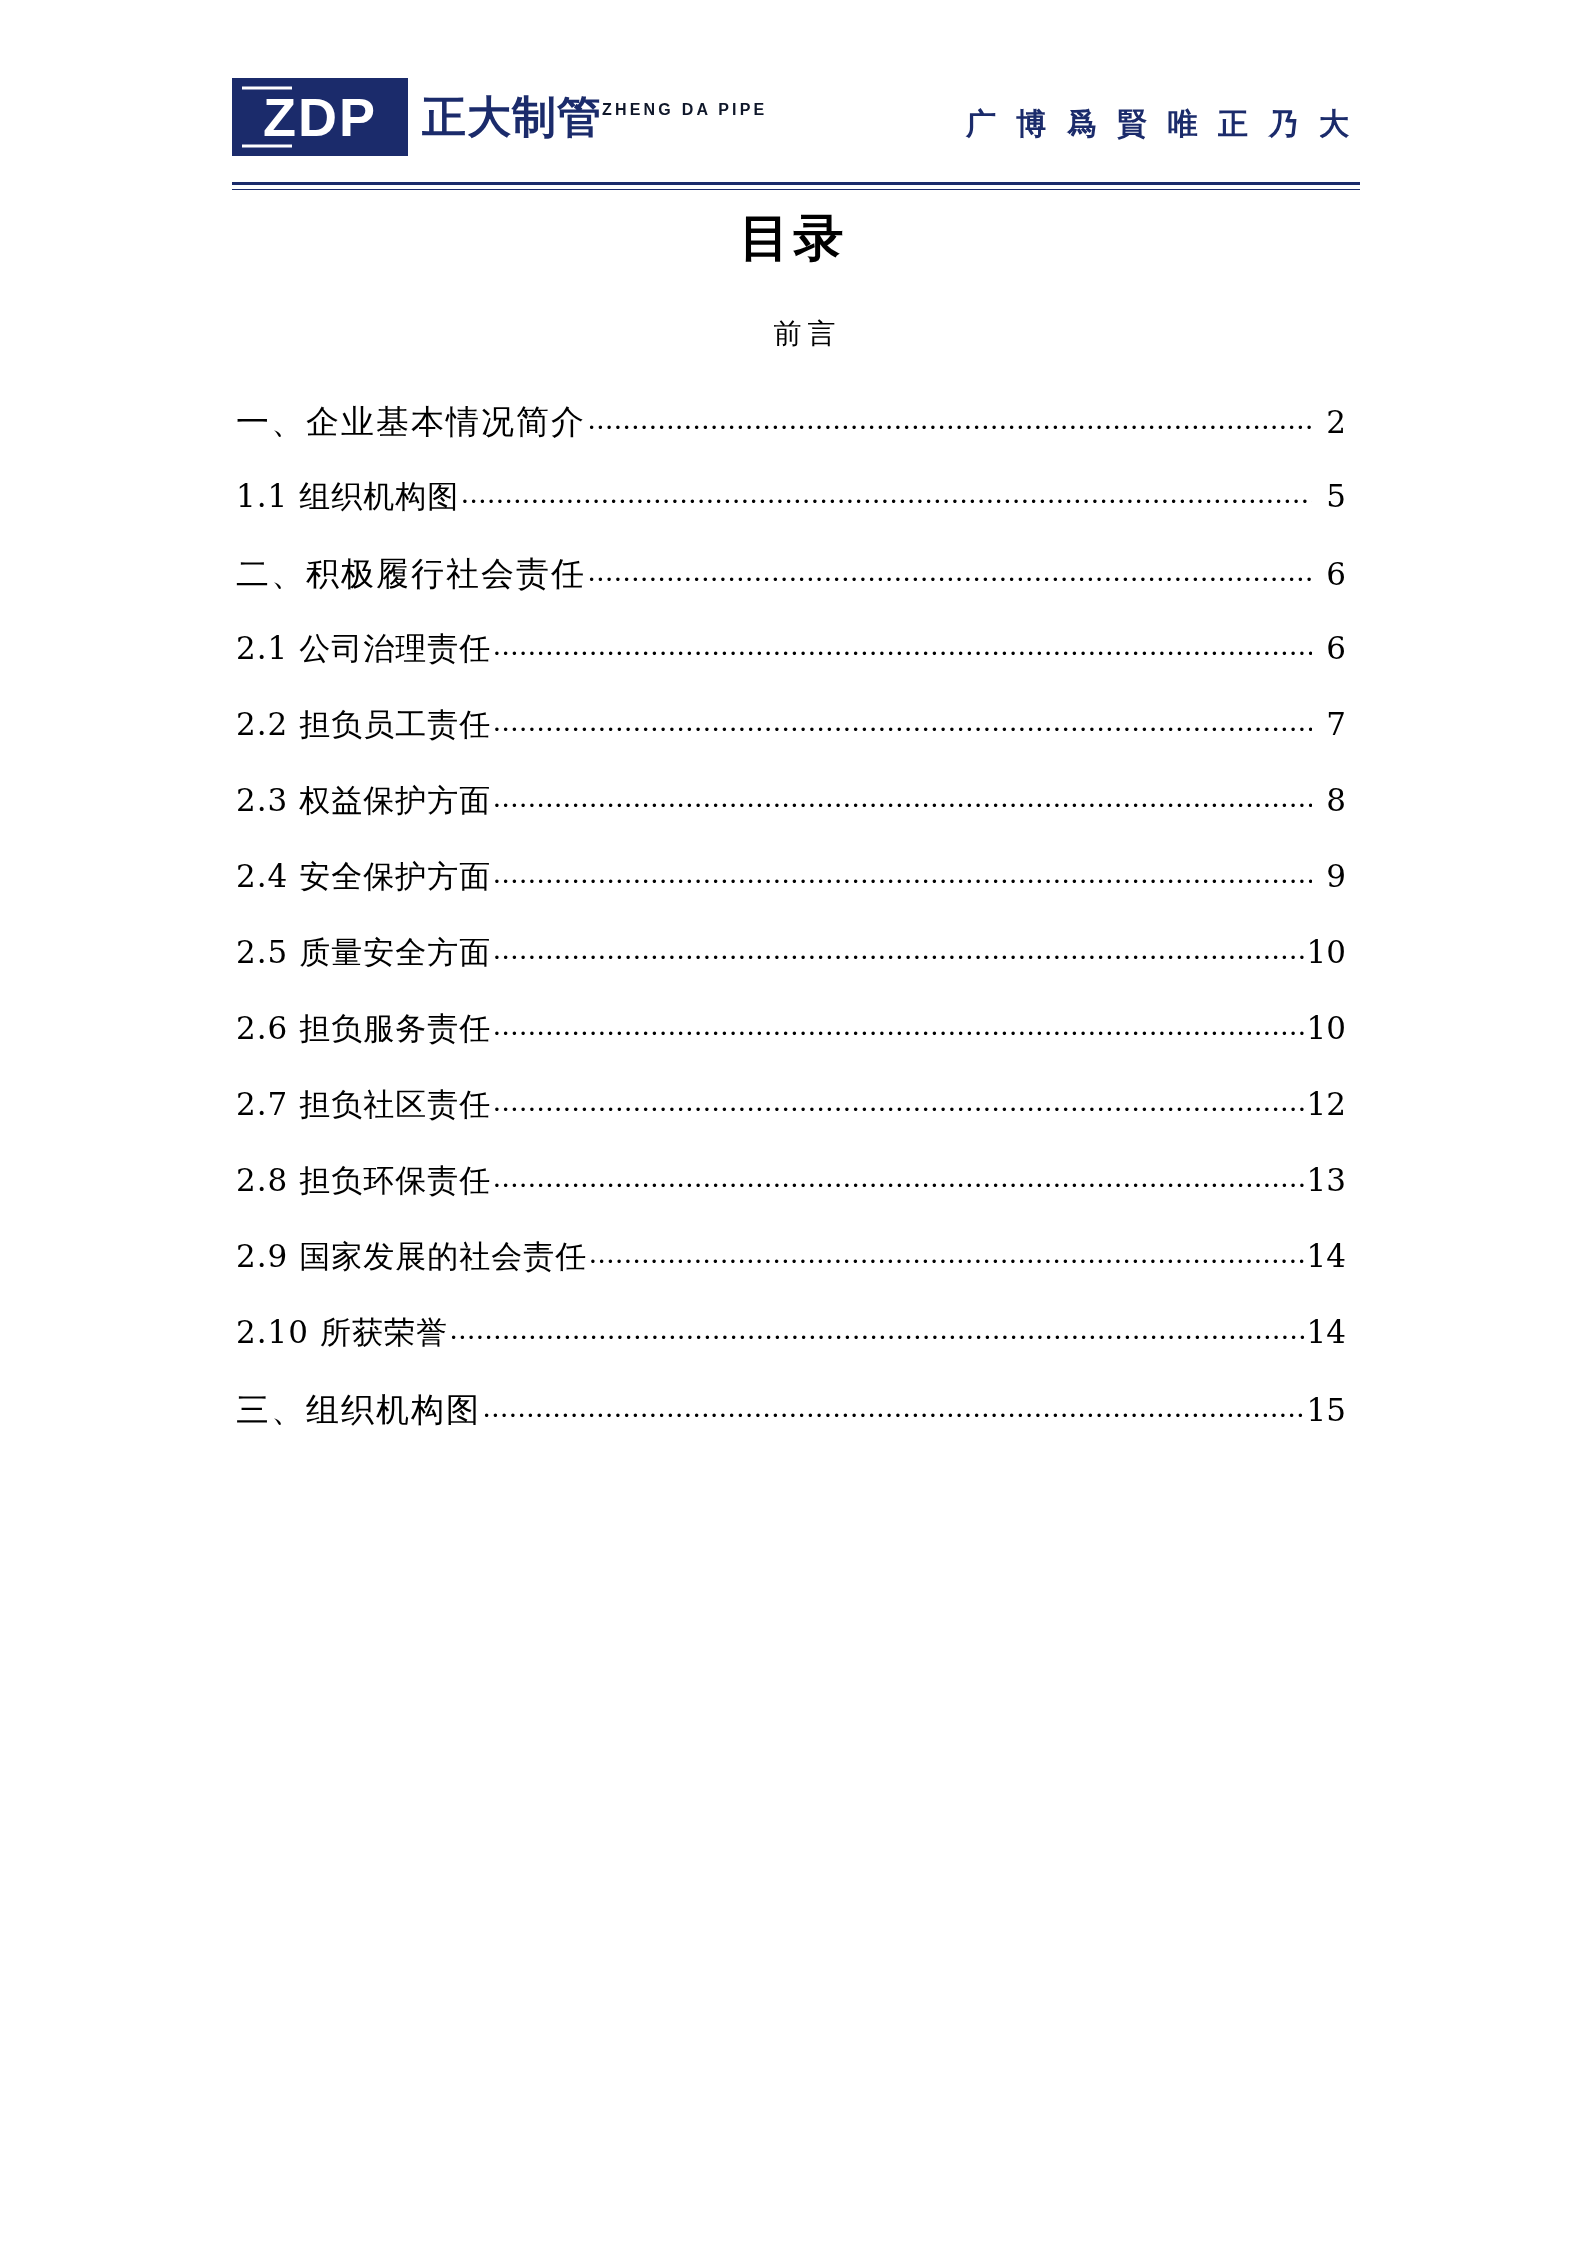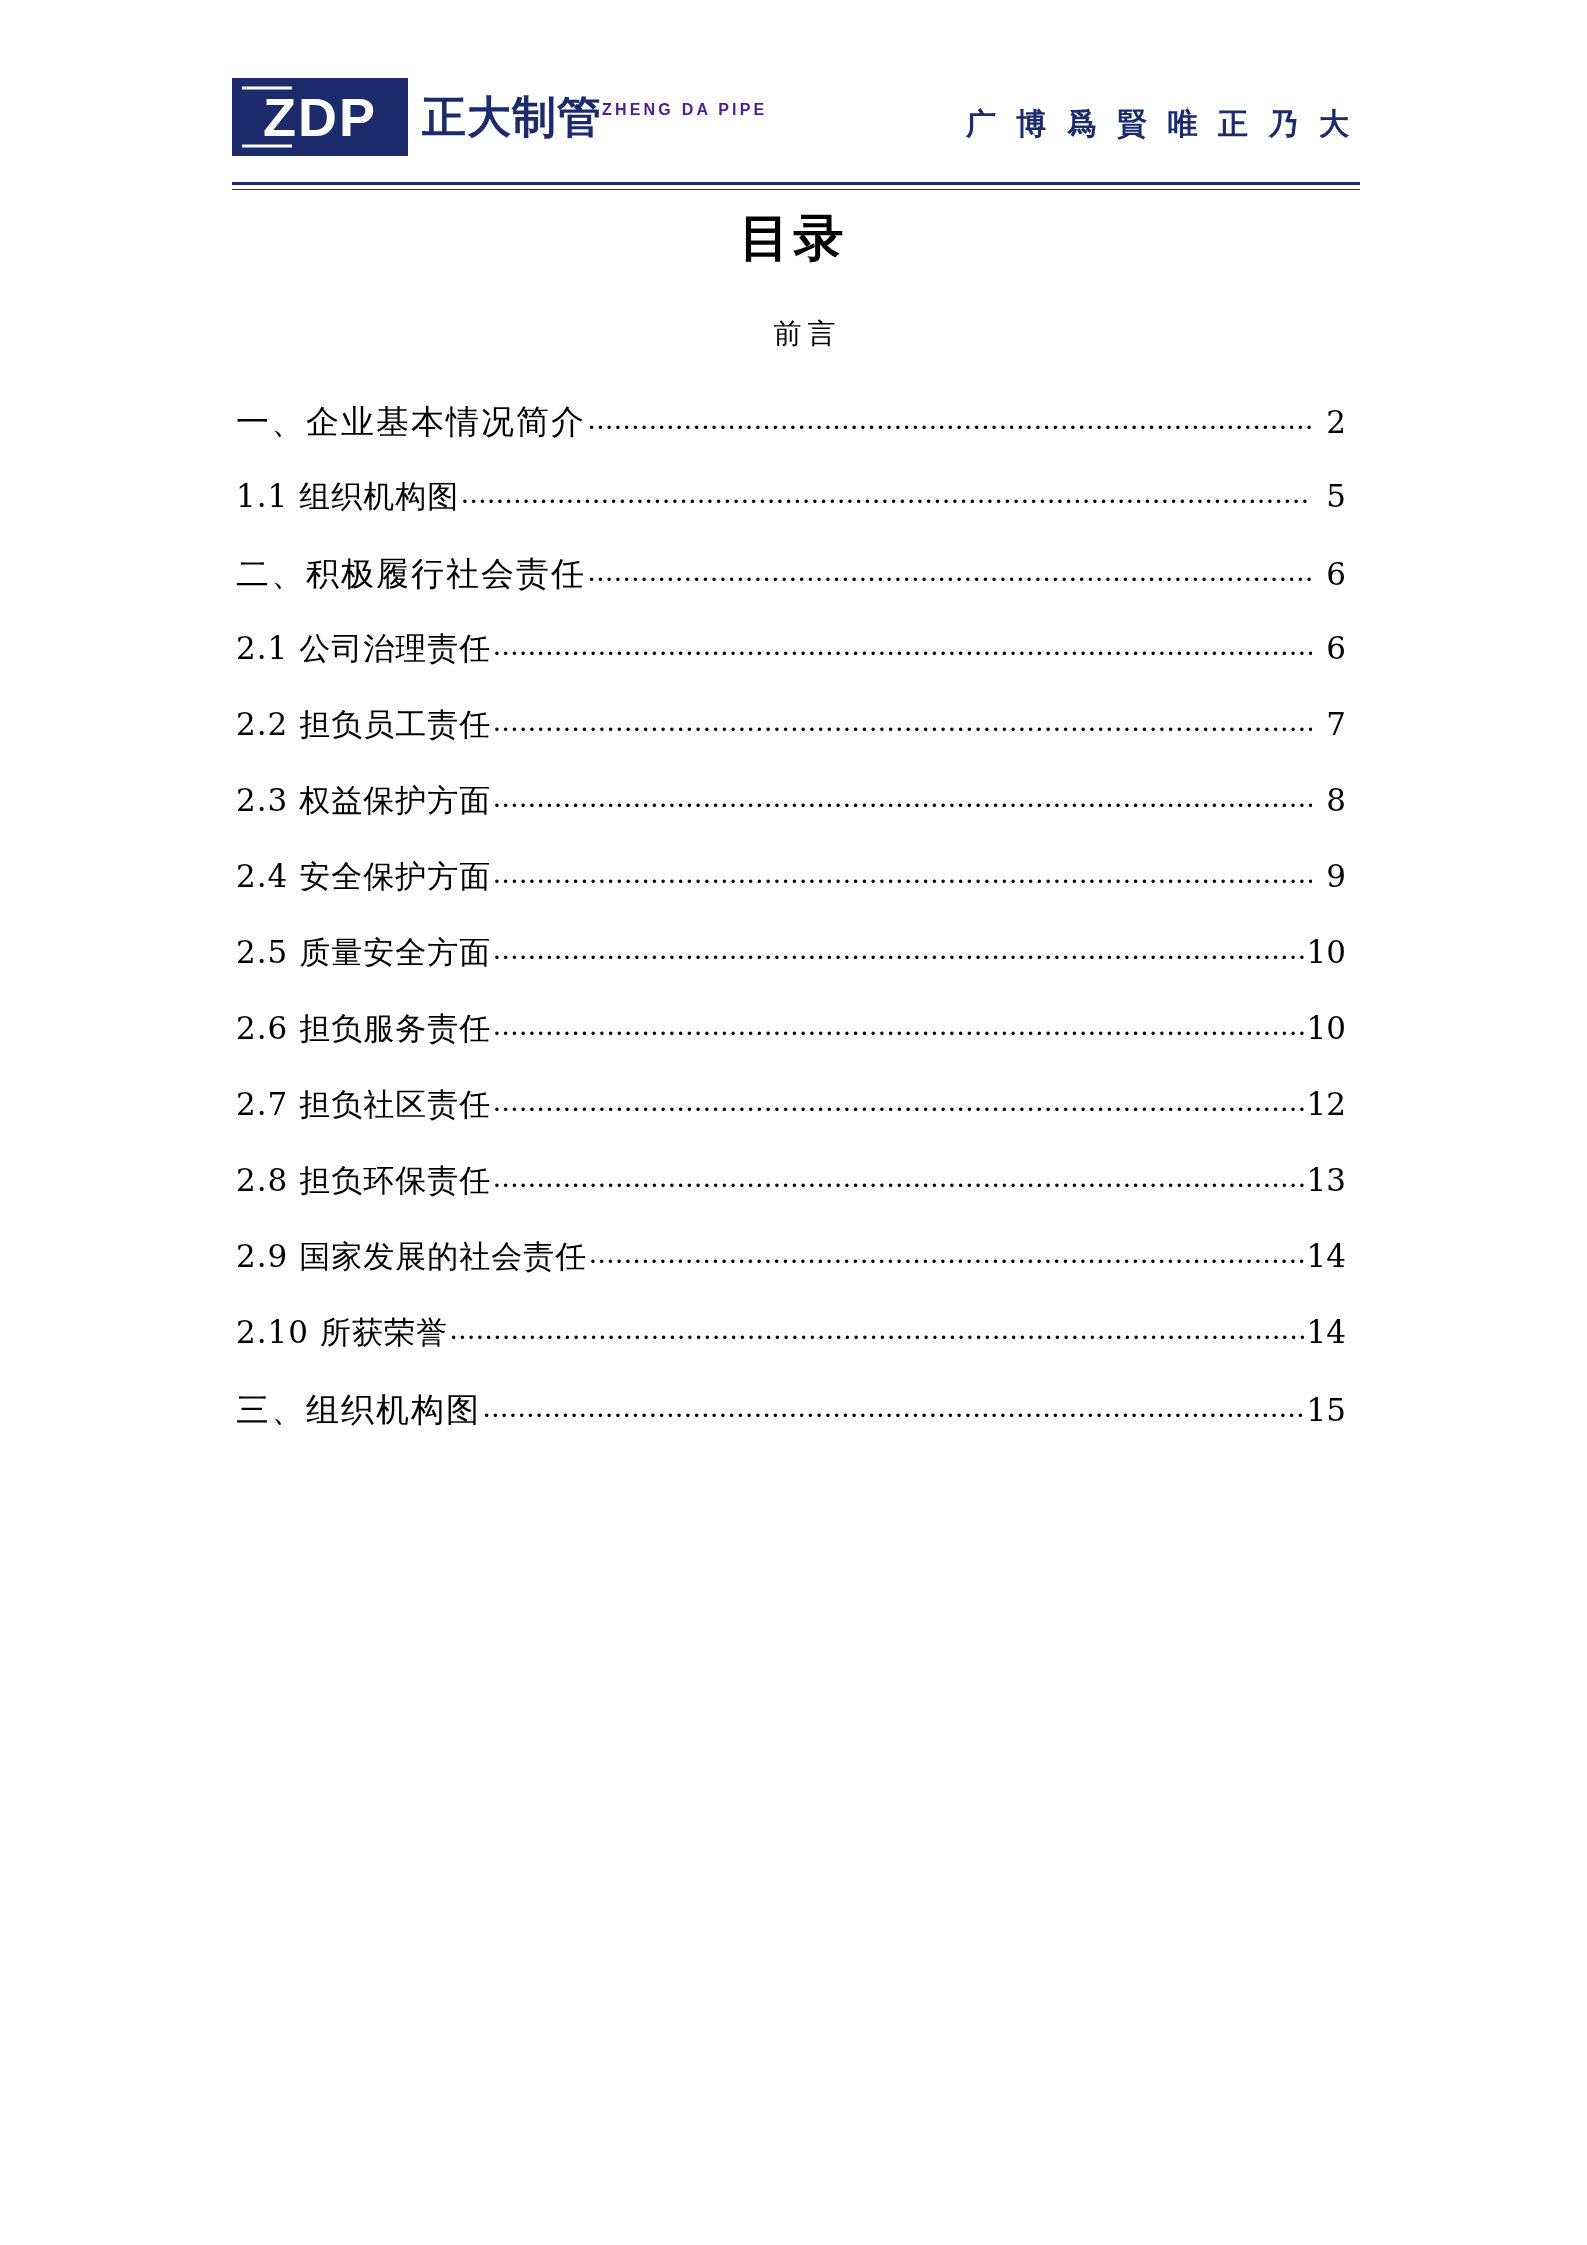--- a/index.html
+++ b/index.html
@@ -52,21 +52,21 @@
     font-family: "DejaVu Sans", sans-serif;
     font-weight: bold;
     font-size: 44px;
     color: #1b2b6b;
     letter-spacing: 1px;
   }
   .logo-en {
     font-family: "Liberation Sans", sans-serif;
     font-weight: bold;
     font-size: 16px;
-    color: #4c1d95;
+    color: #0f172a;
     letter-spacing: 3.2px;
     margin-top: 7px;
   }
   .slogan {
     position: absolute;
     right: 8px;
     top: 26px;
     font-family: "DejaVu Sans", sans-serif;
     font-weight: bold;
     font-size: 30px;

